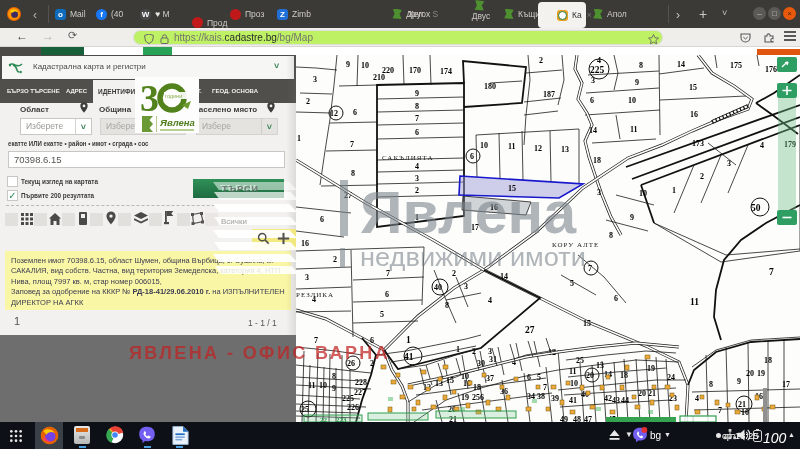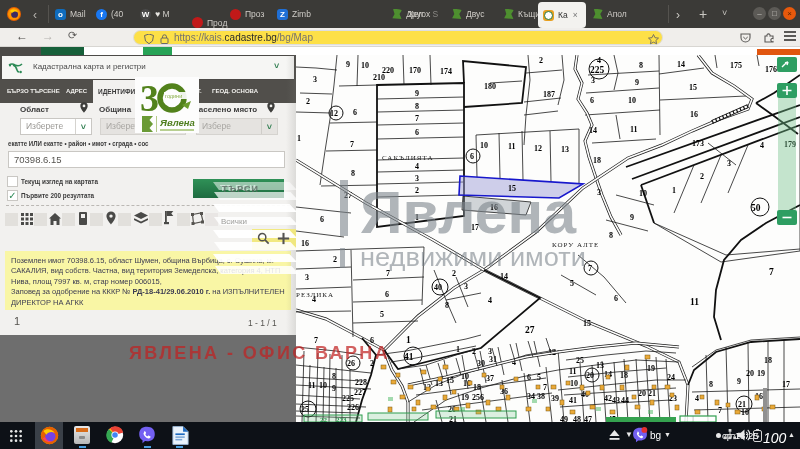--- a/index.html
+++ b/index.html
@@ -4,27 +4,27 @@
 <style>
 * { margin:0; padding:0; box-sizing:border-box; }
 html,body { width:800px; height:449px; overflow:hidden; font-family:"Liberation Sans",sans-serif; }
 #stage { position:relative; width:800px; height:449px; background:#fff; overflow:hidden; }
 .abs { position:absolute; }
 
 
 #tabbar { left:0; top:0; width:800px; height:28px; background:#3b3a37; }
 .tab { position:absolute; top:0; height:28px; display:flex; align-items:center; color:#cfccc7; font-size:8.5px; }
 .tico { width:11px; height:11px; border-radius:3px; margin-right:4px; flex:none; display:flex; align-items:center; justify-content:center; font-size:8px; font-weight:bold; color:#fff; }
-#activetab { position:absolute; left:538px; top:2px; width:48px; height:26px; background:#f3f2ef; border-radius:4px; display:flex; align-items:center; color:#333; font-size:8.5px; padding-left:5px; }
+#activetab { position:absolute; left:538px; top:2px; width:48px; height:26px; background:#f3f2ef; border-radius:4px; display:flex; align-items:center; color:#333; font-size:8.5px; padding-left:19px; }
 .tico.grn { background:#4e8f2f; clip-path:polygon(15% 0,100% 12%,75% 50%,95% 95%,10% 88%,30% 50%); }
 .winbtn { position:absolute; top:7px; width:13px; height:13px; border-radius:50%; background:#5c5a56; color:#c9c7c2; font-size:8px; line-height:13px; text-align:center; }
 
 
 #navbar { left:0; top:28px; width:800px; height:19px; background:#f0eeeb; border-bottom:1px solid #d8d6d2; }
-#urlfield { position:absolute; left:133px; top:2px; width:530px; height:15px; background:#fde047; border:1px solid #ddd; border-radius:8px; color:#75726e; font-size:10px; line-height:14px; }
+#urlfield { position:absolute; left:133px; top:2px; width:530px; height:15px; background:#bef264; border:1px solid #ddd; border-radius:8px; color:#75726e; font-size:10px; line-height:14px; }
 .navico { position:absolute; top:1px; color:#5a5856; font-size:12px; }
 
 
 #strip { left:0; top:47px; width:800px; height:8px; background:#fff; }
 
 
 #panel { left:0; top:55px; width:296px; height:367px; background:#f2f1ef; }
 #phead { position:absolute; left:2px; top:1px; width:292px; height:23px; background:#f6f6f4; }
 #ptabs { position:absolute; left:0; top:25px; width:296px; height:23px; background:#514f4b; }
 .ptab { position:absolute; top:0; height:23px; line-height:23px; color:#f2f1ee; font-size:6px; font-weight:bold; }
@@ -87,21 +87,21 @@
       <span class="tico" style="background:#1f6fd6;">Z</span>
         <span>Zimb</span>
     </div>
     <div class="tab" style="left:364px;width:60px;justify-content:flex-end;">
       <span class="tico grn"></span>
         <span>Друг</span>
     </div>
     <div class="tab" style="left:408px;width:70px;">
         <span>Xerox <span style="color:#8a8884">S</span></span>
       </div>
-    <div class="tab" style="left:451px;width:60px;">
+    <div class="tab" style="left:451px;width:60px;flex-direction:column;">
       <span class="tico grn"></span>
         <span>Двус</span>
     </div>
     <div class="tab" style="left:503px;width:60px;">
       <span class="tico grn"></span>
         <span>Къщи</span>
     </div>
     <div id="activetab">
       <span class="tico" style="background:#e8a020;">
           <span style="display:block;width:9px;height:9px;border-radius:50%;background:#fff;border:1px solid #2a7a40;"></span>

